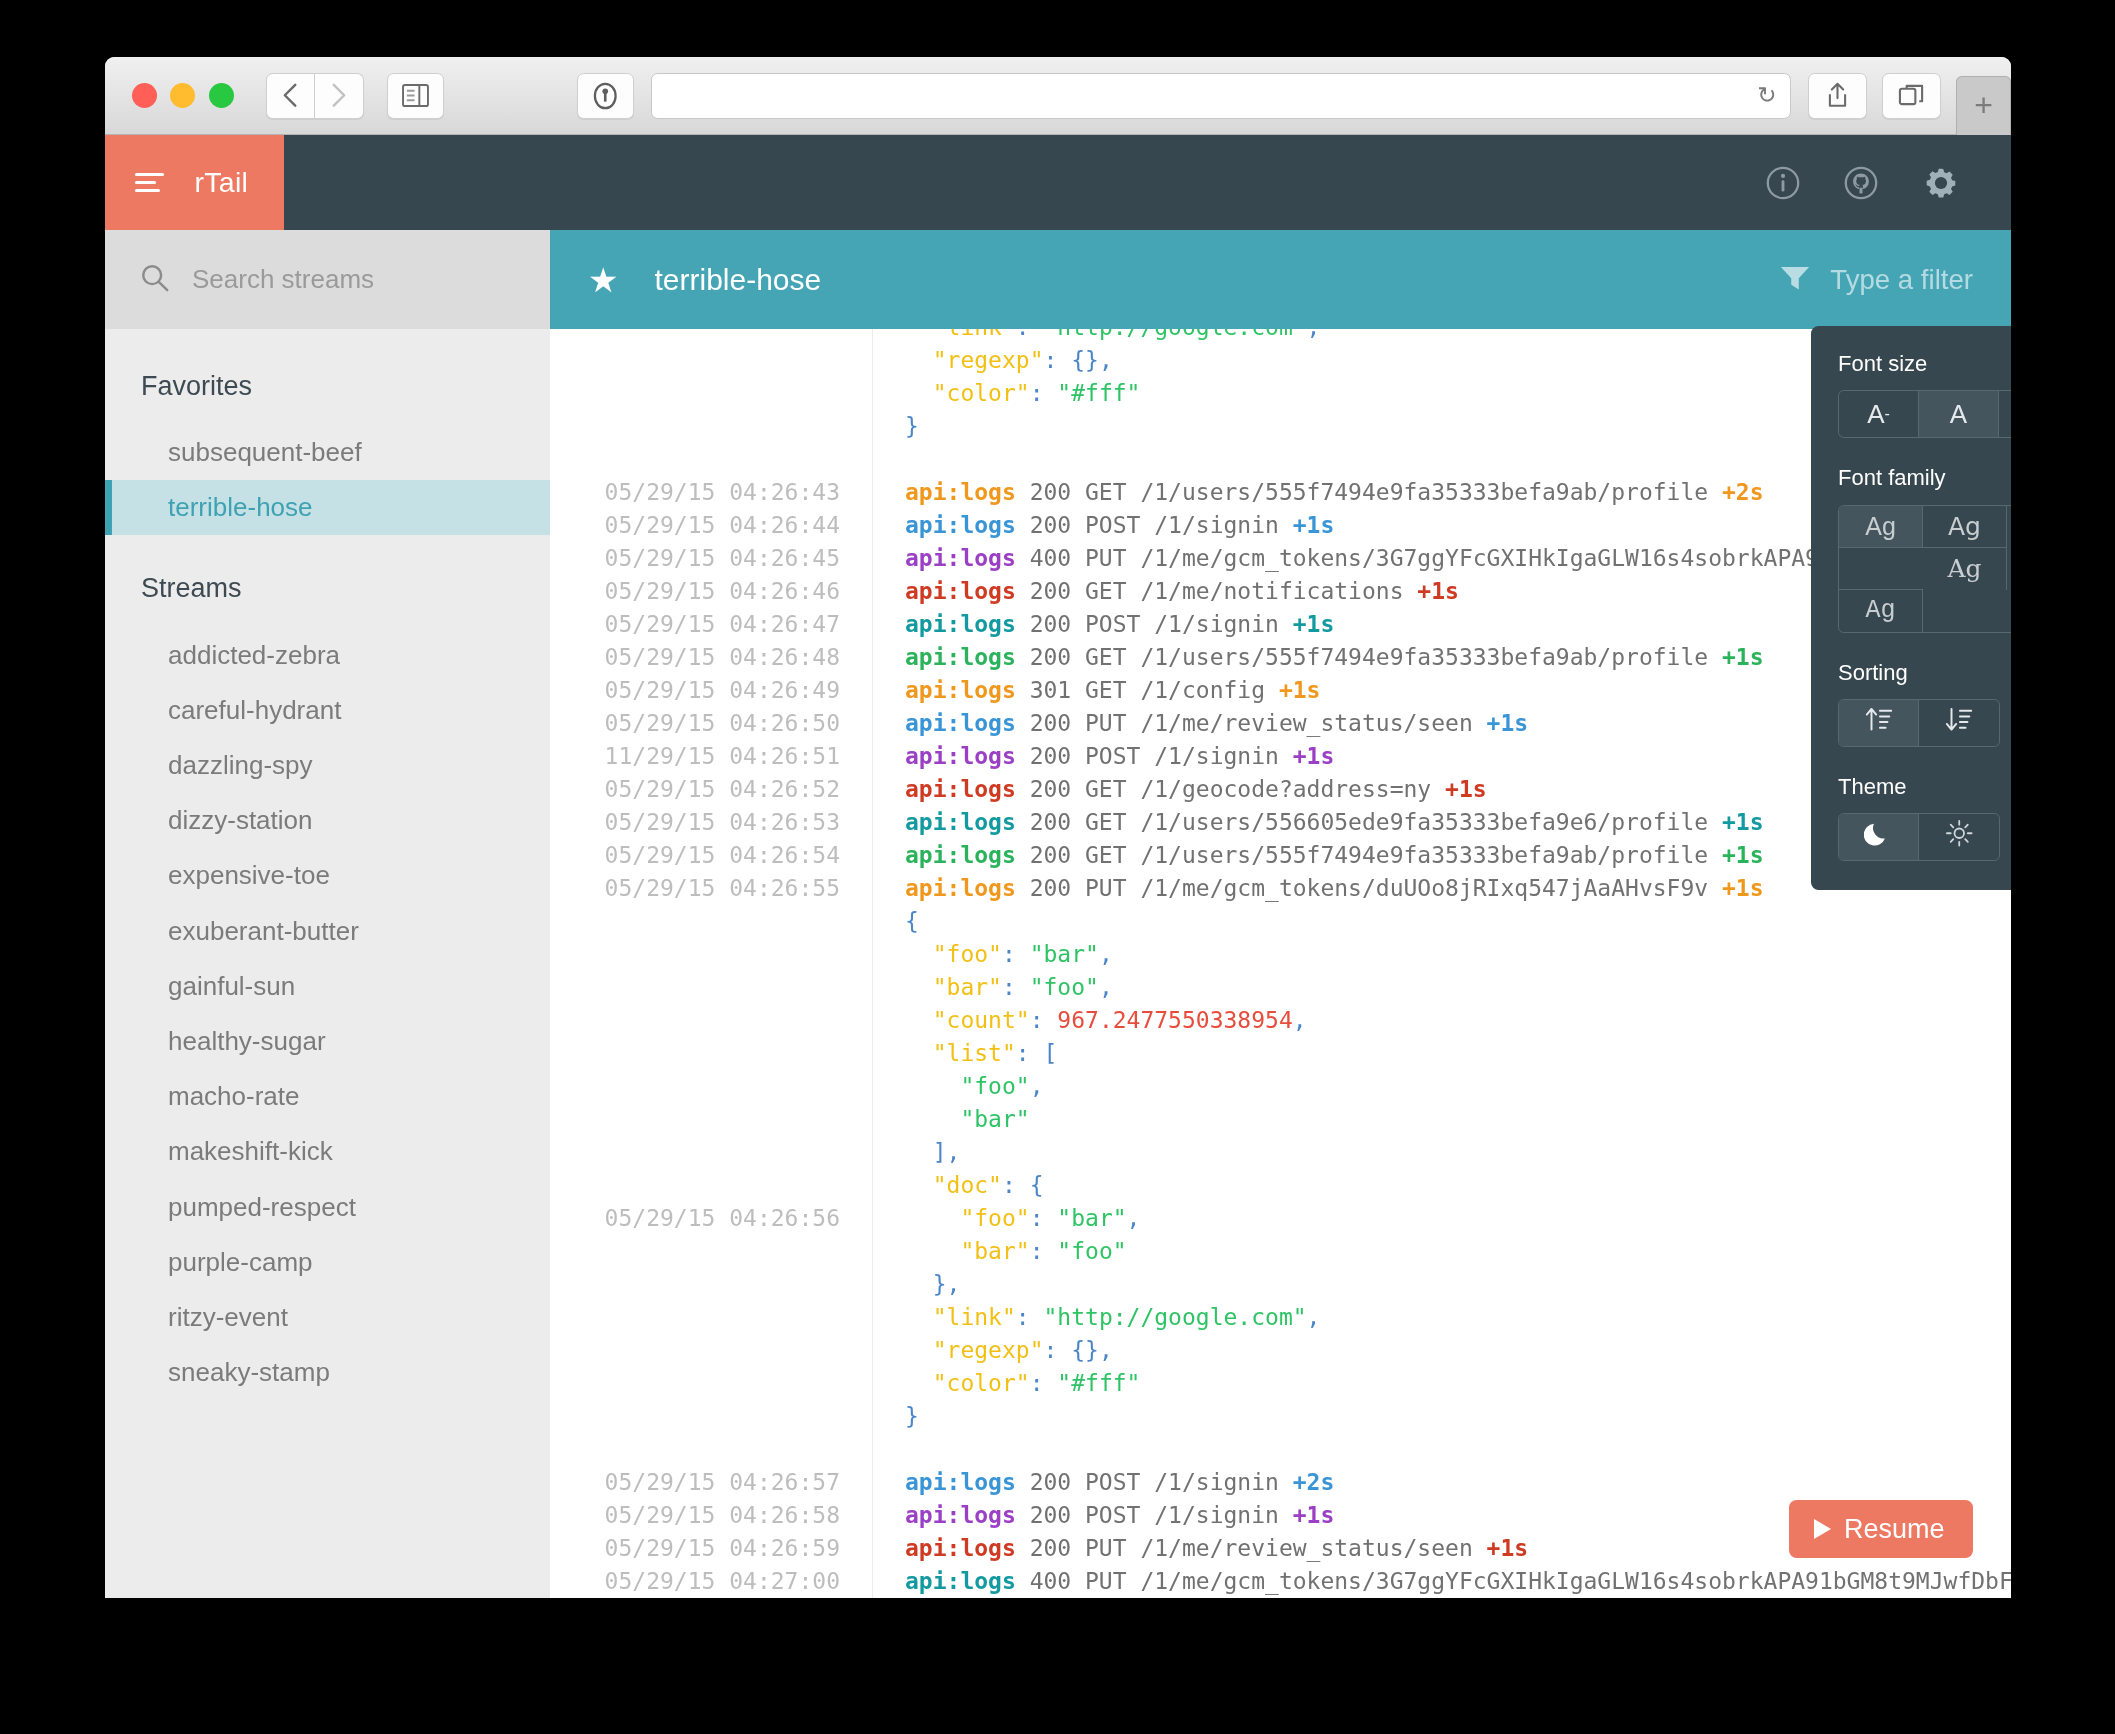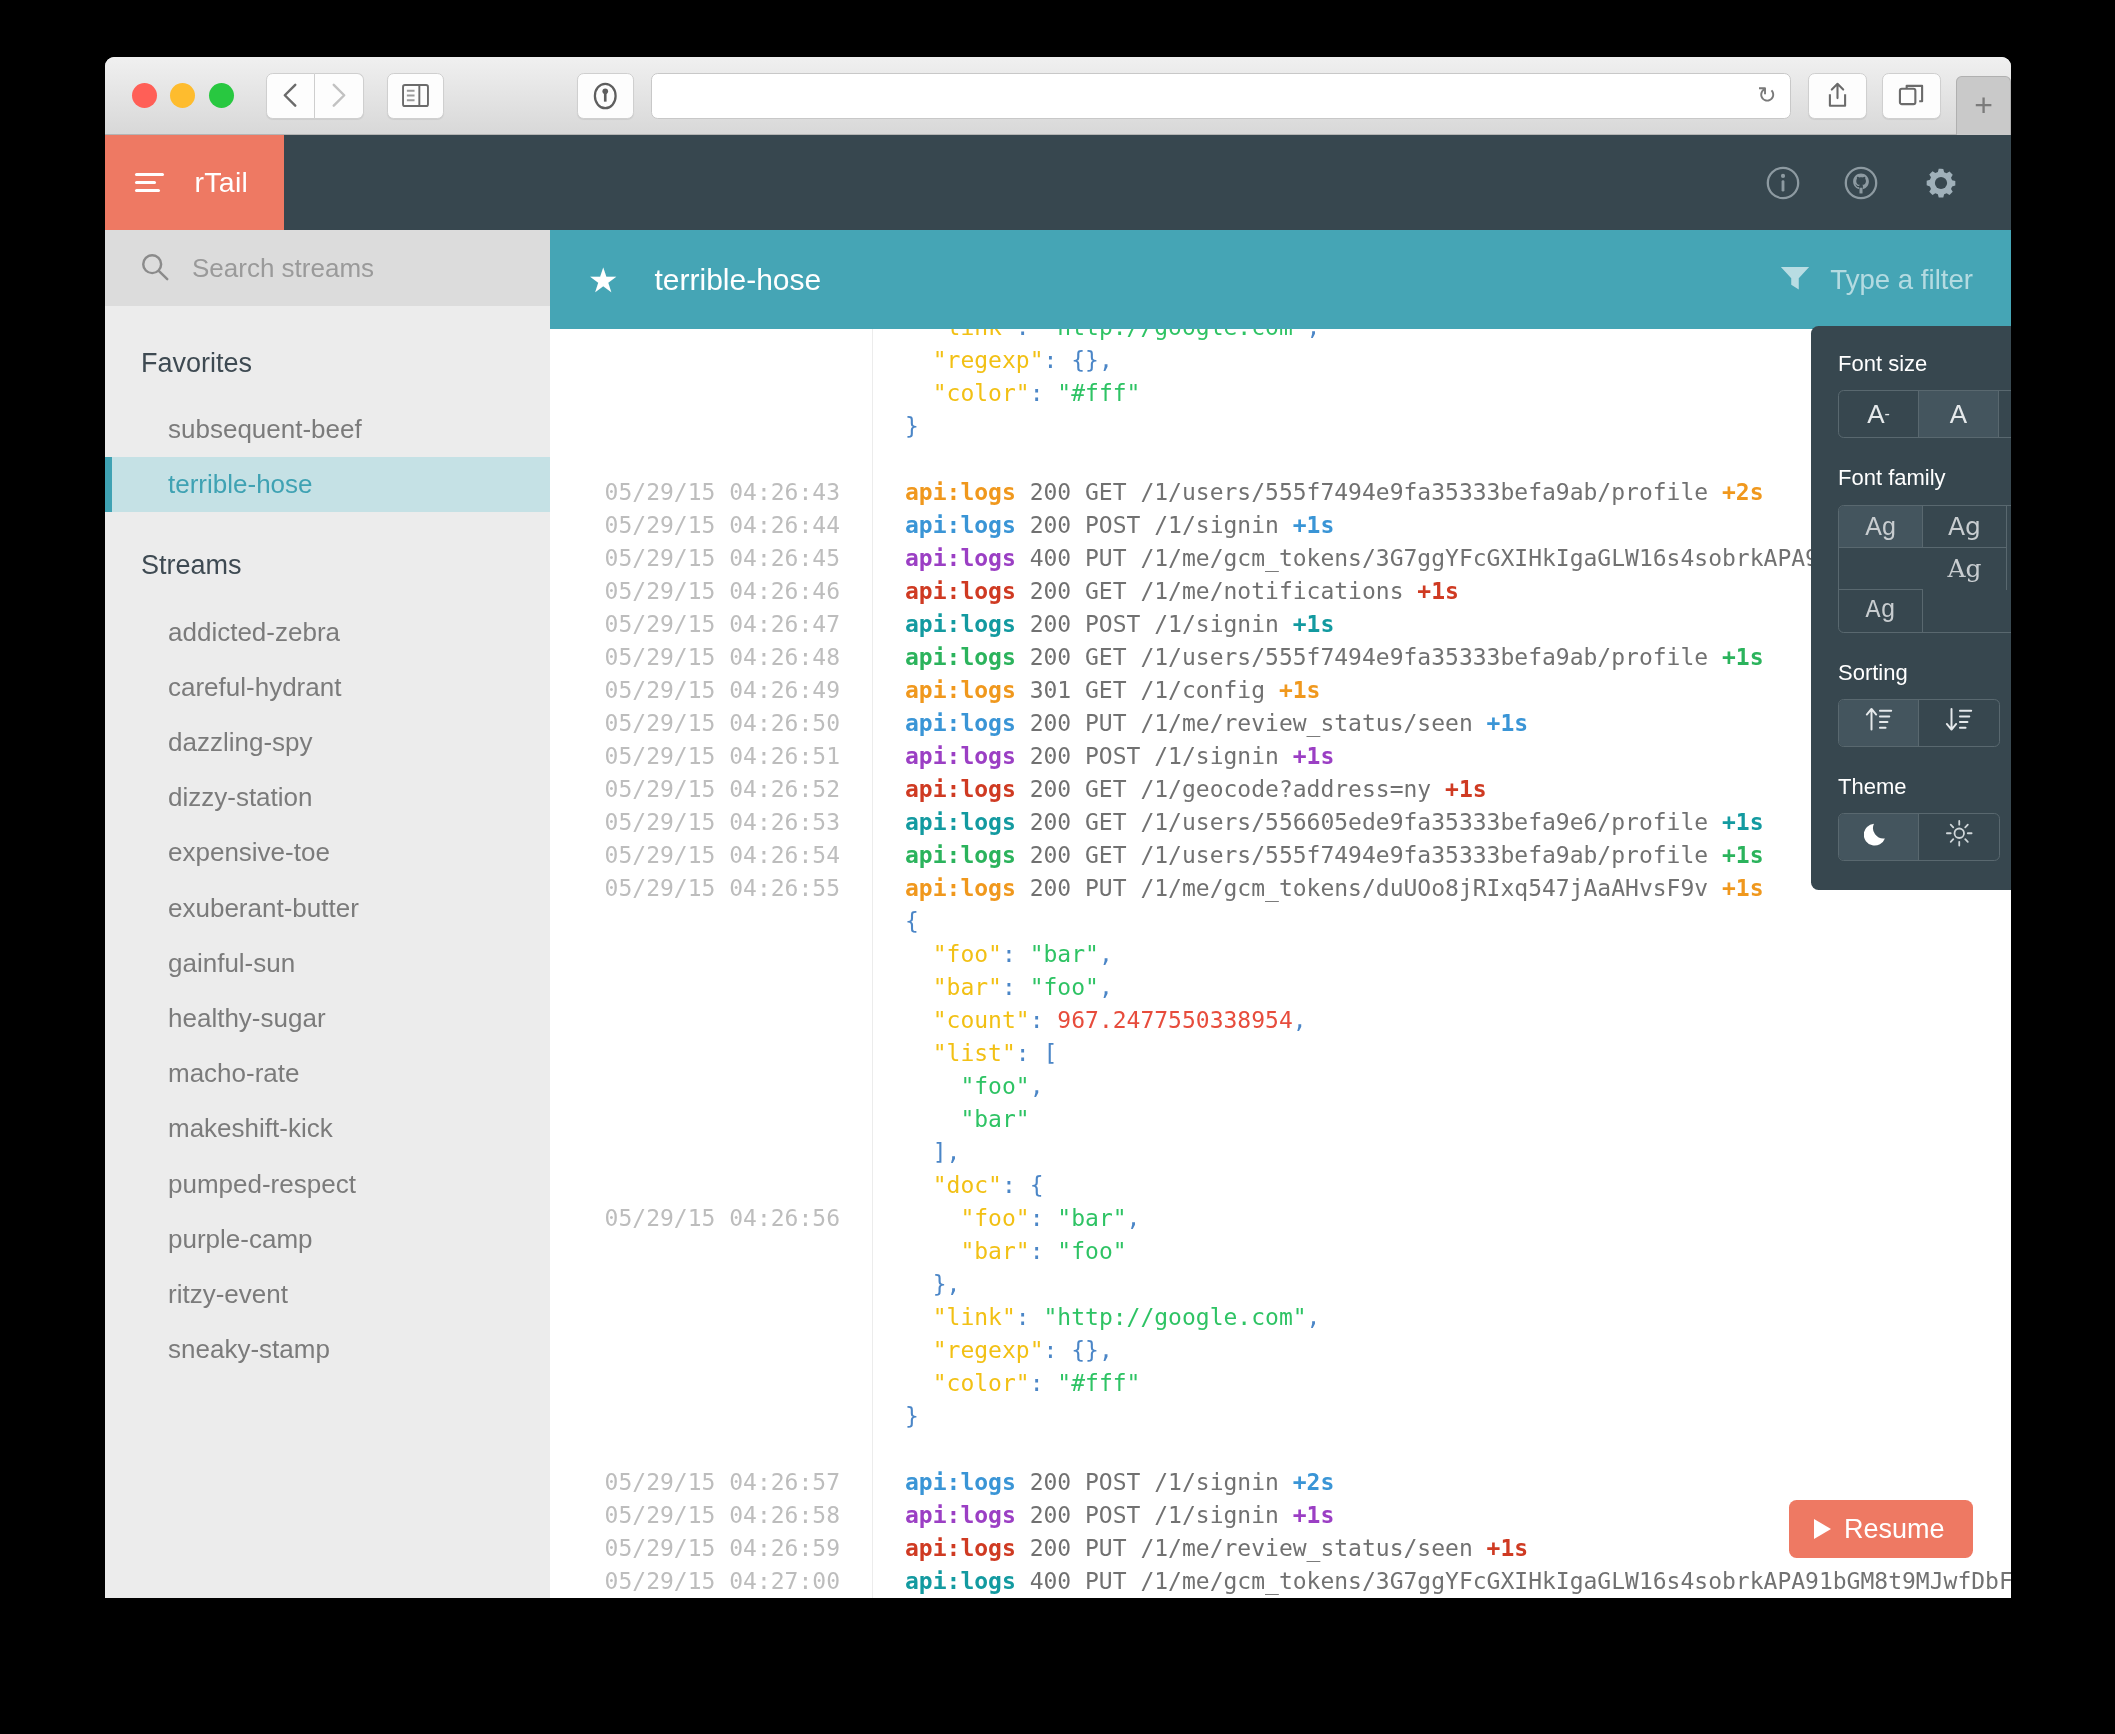--- a/index.html
+++ b/index.html
@@ -106,21 +106,21 @@
   
   .row { flex: 1; display: flex; min-height: 0; }
 
   .sidebar {
     width: 445px;
     background: #ececec;
     display: flex; flex-direction: column;
     flex: 0 0 445px;
   }
   .search {
-    height: 76px;
+    height: 99px;
     background: #dcdcdc;
     display: flex; align-items: center;
     gap: 21px;
     padding-left: 34px;
   }
   .search input {
     border: none; background: transparent; outline: none;
     font-family: "Liberation Sans", sans-serif;
     font-size: 26px; color: #6f6f6f; width: 314px;
   }
@@ -412,21 +412,21 @@
               <div class="logline"><div class="ts"></div><div class="msg"><span></span><span class="j-brace">}</span></div></div>
               <div class="logline"><div class="ts"></div><div class="msg"><span></span><span class="j-punc"> </span></div></div>
               <div class="logline"><div class="ts">05/29/15 04:26:43</div><div class="msg"><span class="tag" style="color: rgb(240, 152, 29);">api:logs</span><span> 200 GET /1/users/555f7494e9fa35333befa9ab/profile </span><span class="el" style="color: rgb(240, 152, 29);">+2s</span></div></div>
               <div class="logline"><div class="ts">05/29/15 04:26:44</div><div class="msg"><span class="tag" style="color: rgb(58, 149, 214);">api:logs</span><span> 200 POST /1/signin </span><span class="el" style="color: rgb(58, 149, 214);">+1s</span></div></div>
               <div class="logline"><div class="ts">05/29/15 04:26:45</div><div class="msg"><span class="tag" style="color: rgb(155, 63, 196);">api:logs</span><span> 400 PUT /1/me/gcm_tokens/3G7ggYFcGXIHkIgaGLW16s4sobrkAPA91bGM8t9MJwfDbFA </span></div></div>
               <div class="logline"><div class="ts">05/29/15 04:26:46</div><div class="msg"><span class="tag" style="color: rgb(207, 58, 34);">api:logs</span><span> 200 GET /1/me/notifications </span><span class="el" style="color: rgb(207, 58, 34);">+1s</span></div></div>
               <div class="logline"><div class="ts">05/29/15 04:26:47</div><div class="msg"><span class="tag" style="color: rgb(19, 154, 160);">api:logs</span><span> 200 POST /1/signin </span><span class="el" style="color: rgb(19, 154, 160);">+1s</span></div></div>
               <div class="logline"><div class="ts">05/29/15 04:26:48</div><div class="msg"><span class="tag" style="color: rgb(43, 179, 92);">api:logs</span><span> 200 GET /1/users/555f7494e9fa35333befa9ab/profile </span><span class="el" style="color: rgb(43, 179, 92);">+1s</span></div></div>
               <div class="logline"><div class="ts">05/29/15 04:26:49</div><div class="msg"><span class="tag" style="color: rgb(240, 152, 29);">api:logs</span><span> 301 GET /1/config </span><span class="el" style="color: rgb(240, 152, 29);">+1s</span></div></div>
               <div class="logline"><div class="ts">05/29/15 04:26:50</div><div class="msg"><span class="tag" style="color: rgb(58, 149, 214);">api:logs</span><span> 200 PUT /1/me/review_status/seen </span><span class="el" style="color: rgb(58, 149, 214);">+1s</span></div></div>
-              <div class="logline"><div class="ts">05/29/15 04:26:51</div><div class="msg"><span class="tag" style="color: rgb(155, 63, 196);">api:logs</span><span> 200 POST /1/signin </span><span class="el" style="color: rgb(155, 63, 196);">+1s</span></div></div>
+              <div class="logline"><div class="ts">11/29/15 04:26:51</div><div class="msg"><span class="tag" style="color: rgb(155, 63, 196);">api:logs</span><span> 200 POST /1/signin </span><span class="el" style="color: rgb(155, 63, 196);">+1s</span></div></div>
               <div class="logline"><div class="ts">05/29/15 04:26:52</div><div class="msg"><span class="tag" style="color: rgb(207, 58, 34);">api:logs</span><span> 200 GET /1/geocode?address=ny </span><span class="el" style="color: rgb(207, 58, 34);">+1s</span></div></div>
               <div class="logline"><div class="ts">05/29/15 04:26:53</div><div class="msg"><span class="tag" style="color: rgb(19, 154, 160);">api:logs</span><span> 200 GET /1/users/556605ede9fa35333befa9e6/profile </span><span class="el" style="color: rgb(19, 154, 160);">+1s</span></div></div>
               <div class="logline"><div class="ts">05/29/15 04:26:54</div><div class="msg"><span class="tag" style="color: rgb(43, 179, 92);">api:logs</span><span> 200 GET /1/users/555f7494e9fa35333befa9ab/profile </span><span class="el" style="color: rgb(43, 179, 92);">+1s</span></div></div>
               <div class="logline"><div class="ts">05/29/15 04:26:55</div><div class="msg"><span class="tag" style="color: rgb(240, 152, 29);">api:logs</span><span> 200 PUT /1/me/gcm_tokens/duUOo8jRIxq547jAaAHvsF9v </span><span class="el" style="color: rgb(240, 152, 29);">+1s</span></div></div>
               <div class="logline"><div class="ts"></div><div class="msg"><span></span><span class="j-brace">{</span></div></div>
               <div class="logline"><div class="ts"></div><div class="msg"><span>  </span><span class="j-key">"foo"</span><span class="j-punc">: </span><span class="j-str">"bar"</span><span class="j-punc">,</span></div></div>
               <div class="logline"><div class="ts"></div><div class="msg"><span>  </span><span class="j-key">"bar"</span><span class="j-punc">: </span><span class="j-str">"foo"</span><span class="j-punc">,</span></div></div>
               <div class="logline"><div class="ts"></div><div class="msg"><span>  </span><span class="j-key">"count"</span><span class="j-punc">: </span><span class="j-num">967.2477550338954</span><span class="j-punc">,</span></div></div>
               <div class="logline"><div class="ts"></div><div class="msg"><span>  </span><span class="j-key">"list"</span><span class="j-punc">: </span><span class="j-brace">[</span></div></div>
               <div class="logline"><div class="ts"></div><div class="msg"><span>    </span><span class="j-str">"foo"</span><span class="j-punc">,</span></div></div>

